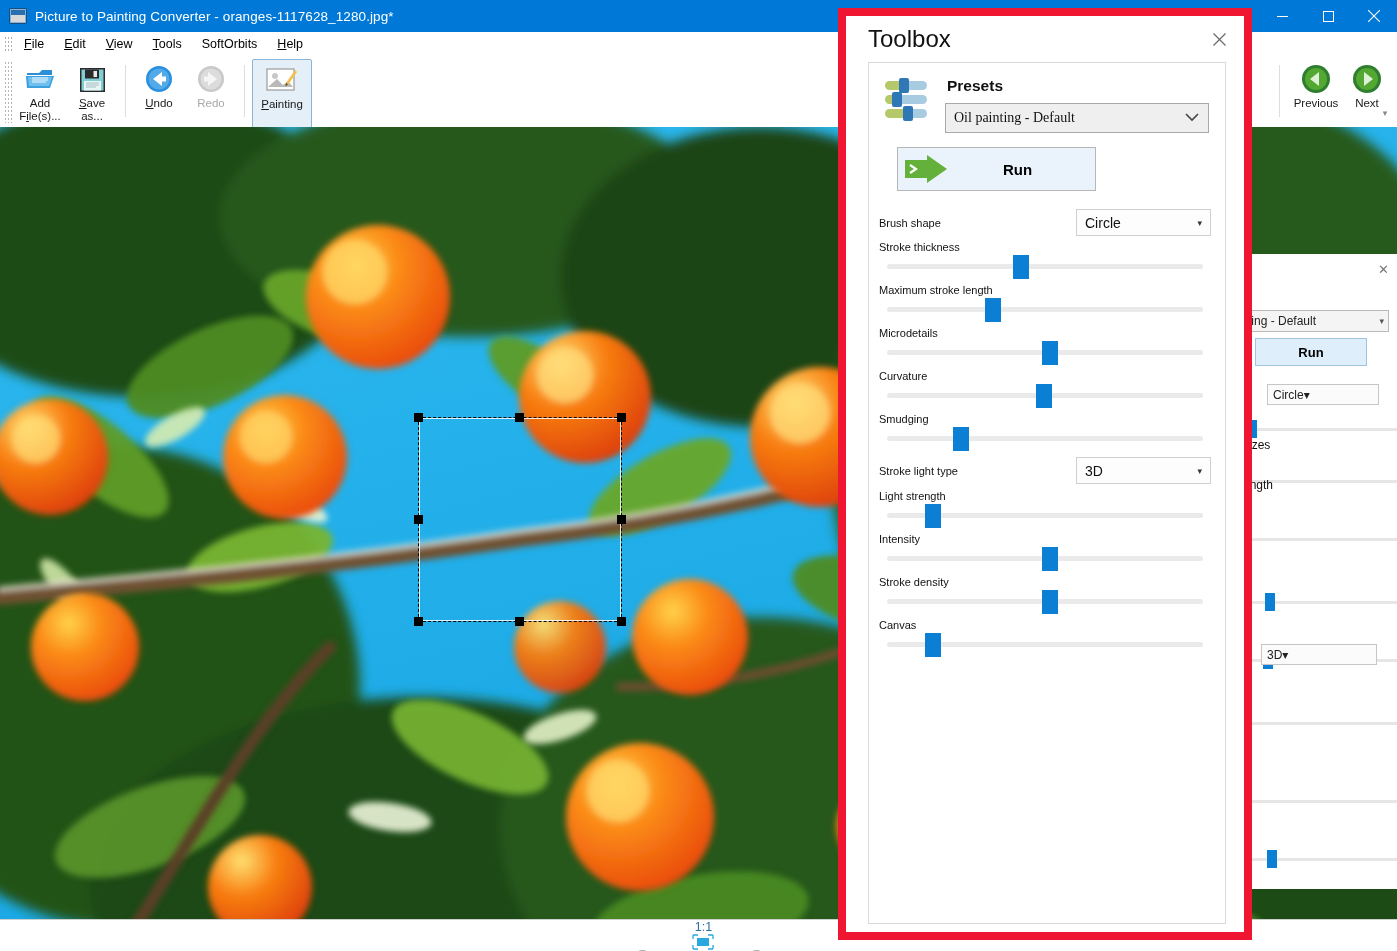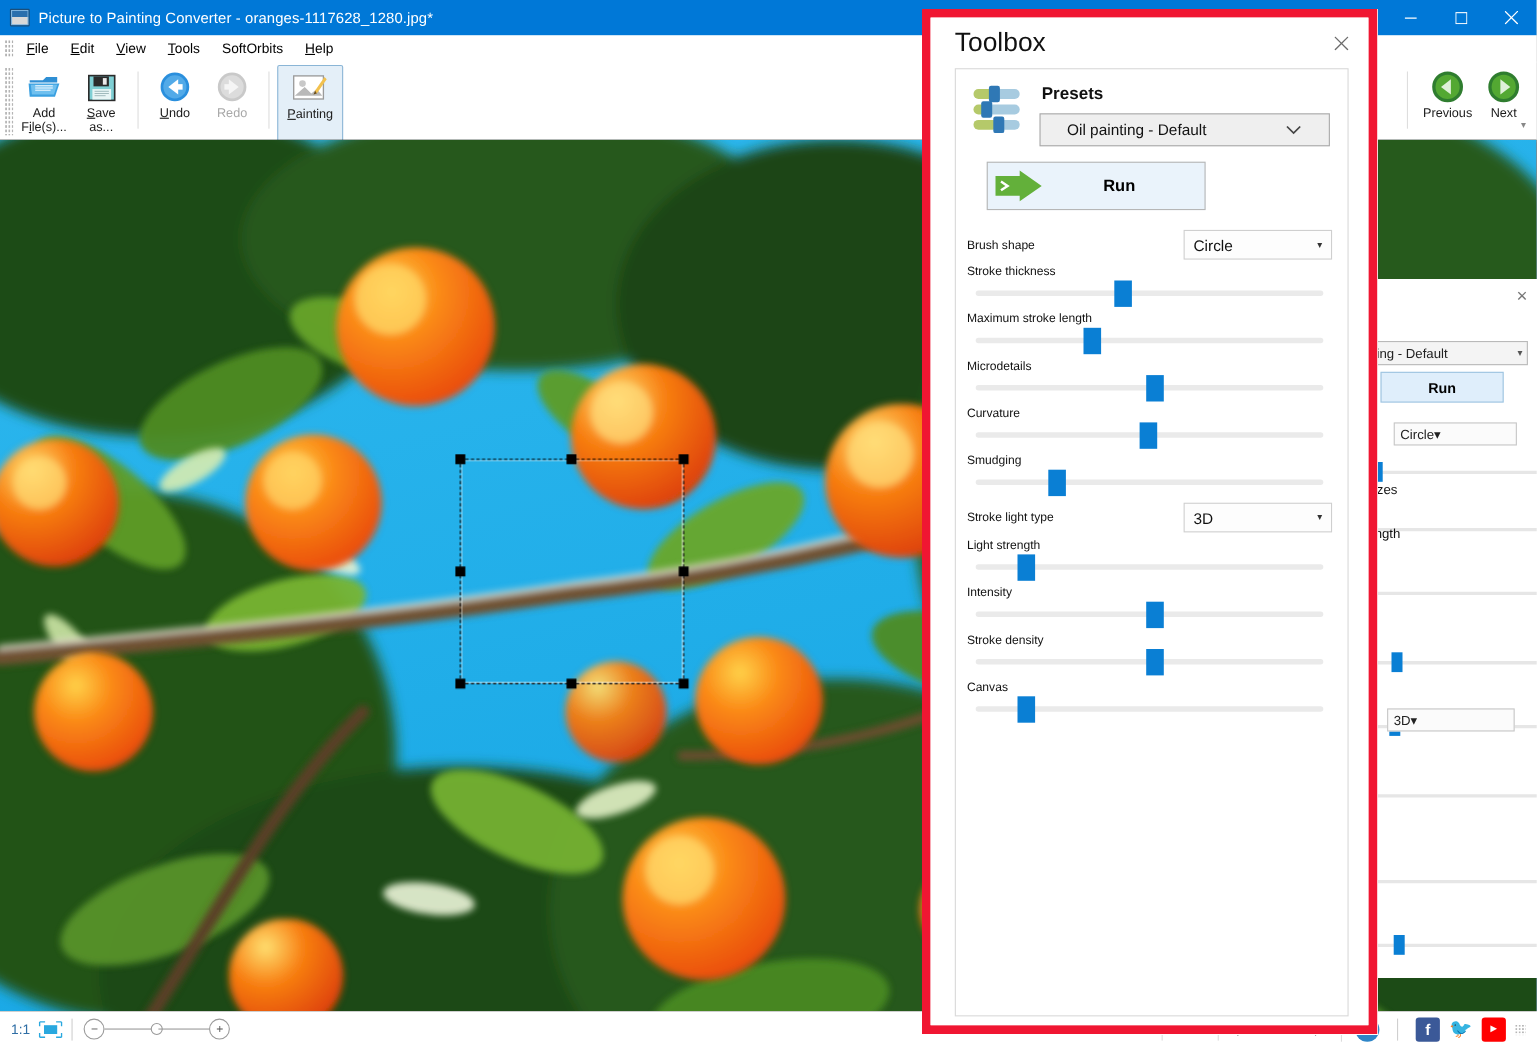--- a/index.html
+++ b/index.html
@@ -50,21 +50,21 @@
     display:flex;align-items:center;justify-content:center;color:#888;font-size:9px;}
   
   .canvasarea{position:absolute;left:0;top:127px;right:0;bottom:31px;overflow:hidden;background:#2b2b2b;}
   .painting{position:absolute;inset:0;}
   
   .marquee{position:absolute;left:418px;top:290px;width:202px;height:203px;
     border:1px dashed #000;box-shadow:0 0 0 1px rgba(255,255,255,.85) inset;}
   .handle{position:absolute;width:9px;height:9px;background:#000;}
   
   .statusbar{position:absolute;left:0;right:0;bottom:0;height:31px;background:#fff;
-    border-top:1px solid #cfcfcf;display:flex;align-items:center;font-size:12px;color:#2a6496;}
+    border-top:1px solid #cfcfcf;display:flex;align-items:center;font-size:12px;color:#2a6496;flex-direction:column;}
   .sb-zoomtxt{margin-left:10px;color:#2f6ea5;font-size:12.5px;}
   .sb-fit{width:22px;height:16px;margin-left:8px;position:relative;}
   .sb-divider{width:1px;height:20px;background:#d0d0d0;margin:0 8px;}
   .zoomslider{display:flex;align-items:center;margin-left:2px;}
   .zs-btn{width:17px;height:17px;border:1px solid #9a9a9a;border-radius:50%;
     display:flex;align-items:center;justify-content:center;font-size:11px;color:#555;background:#fff;}
   .zs-track{width:46px;height:1px;background:#9a9a9a;}
   .zs-knob{width:9px;height:9px;border:1px solid #9a9a9a;border-radius:50%;background:#fff;margin:0 -4px;}
   .sb-right{margin-left:auto;display:flex;align-items:center;padding-right:10px;}
   .sb-cell{font-size:11.5px;color:#333;padding:0 14px;border-left:1px solid #dcdcdc;
@@ -100,21 +100,21 @@
   .tbx-title{font-size:24px;color:#111;margin-left:22px;}
   .tbx-close{position:absolute;right:16px;top:14px;width:18px;height:18px;
     display:flex;align-items:center;justify-content:center;color:#666;}
   .tbx-body{flex:1;margin:0 18px 8px 22px;border:1px solid #d9d9d9;background:#fff;
     position:relative;overflow:hidden;}
   .presets-row{display:flex;align-items:flex-start;padding:14px 16px 0 14px;}
   .presets-icon{width:48px;height:46px;margin-right:14px;flex:0 0 auto;}
   .presets-col{flex:1;}
   .presets-title{font-size:15.5px;font-weight:bold;color:#111;margin:0 0 8px 2px;}
   .combo-lg{height:30px;border:1px solid #a9a9a9;background:#efefef;display:flex;
-    align-items:center;padding:0 24px;font-size:14px;color:#111;box-sizing:border-box;}
+    align-items:center;padding:0 8px;font-size:14px;color:#111;box-sizing:border-box;font-family:Liberation Serif, serif;}
   .combo-lg .cv{flex:1;}
   .runbtn{margin:14px 0 0 28px;width:197px;height:42px;border:1px solid #b6b6b6;
     background:#eaf3fb;display:flex;align-items:center;}
   .runbtn .glyph{width:56px;display:flex;align-items:center;justify-content:center;}
   .runbtn .txt{flex:1;text-align:center;font-weight:bold;font-size:15px;color:#000;padding-right:14px;}
   .ctrls{padding:18px 14px 0 8px;}
   .ctl{position:relative;margin-bottom:5px;}
   .ctl-label{font-size:11px;color:#111;padding-left:2px;}
   .ctl-inline{display:flex;align-items:center;justify-content:space-between;margin-bottom:2px;}
   .combo-sm{width:135px;height:27px;border:1px solid #cfcfcf;background:#fdfdfd;

